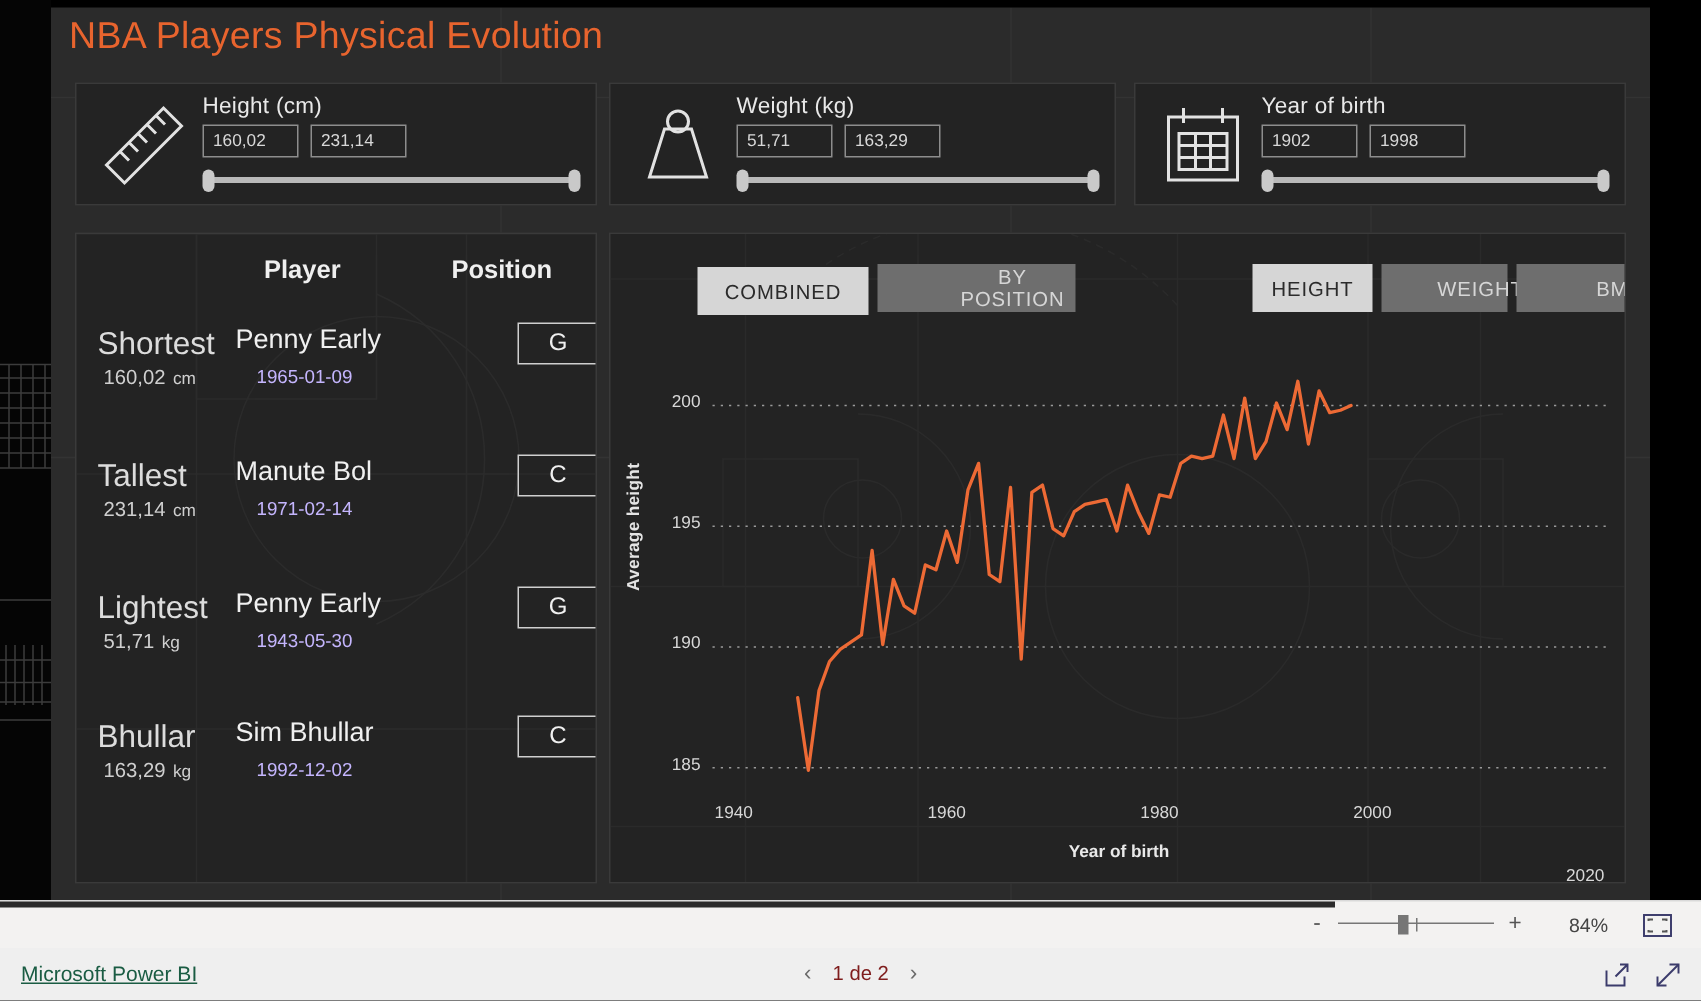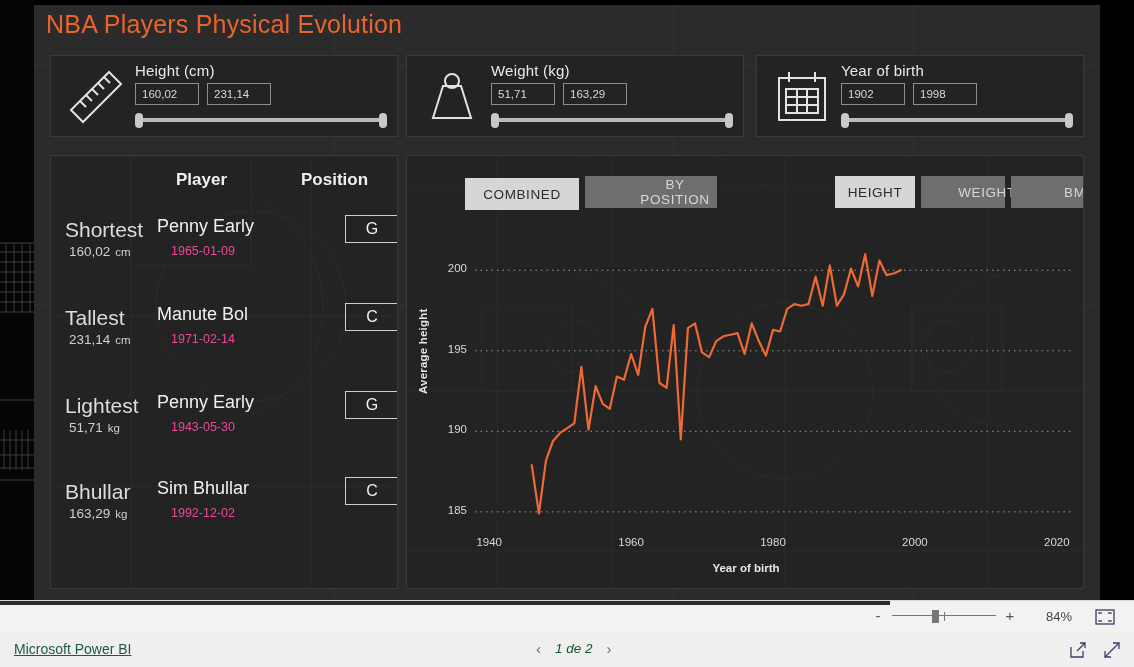--- a/index.html
+++ b/index.html
@@ -87,21 +87,21 @@
   }
   .rec-head-position {
     position: absolute; left: 250px; top: 14px;
     font-size: 17px; font-weight: bold; color: #efefef;
   }
   .rec-row { position: absolute; left: 0; width: 100%; height: 88px; }
   .rec-label { position: absolute; left: 14px; top: 0; font-size: 21px; color: #dcdcdc; }
   .rec-value { position: absolute; left: 18px; top: 26px; font-size: 13.5px; color: #cfcfcf; }
   .rec-unit  { font-size: 11.5px; color: #cfcfcf; margin-left: 5px; }
   .rec-name  { position: absolute; left: 106px; top: -2px; font-size: 18px; color: #f0f0f0; white-space: nowrap; }
-  .rec-date  { position: absolute; left: 120px; top: 26px; font-size: 12.5px; color: #ec4899; }
+  .rec-date  { position: absolute; left: 120px; top: 26px; font-size: 12.5px; color: #c4b5fd; }
   .rec-pos {
     position: absolute; left: 294px; top: -3px;
     width: 54px; height: 28px;
     border: 1px solid #cfcfcf;
     display: flex; align-items: center; justify-content: center;
     font-size: 16px; color: #f0f0f0;
   }
 
   
   #panel-chart {
@@ -156,21 +156,21 @@
   #footer {
     position: absolute; left: 0; top: 632px; width: 1134px; height: 35px;
     background: #efefef;
   }
   #pbi-link {
     position: absolute; left: 14px; top: 9px;
     font-size: 14px; color: #1a5c43; text-decoration: underline; cursor: pointer;
   }
   #pager { position: absolute; left: 536px; top: 8px; display: flex; align-items: center; gap: 14px; }
   #pager .arrow { font-size: 15px; color: #6b6b6b; cursor: pointer; }
-  #pager .pg { font-size: 13.5px; color: #14532d; font-style: italic; }
+  #pager .pg { font-size: 13.5px; color: #7f1d1d; }
   #share-btn { position: absolute; right: 46px; top: 8px; width: 20px; height: 20px; cursor: pointer; }
   #expand-btn { position: absolute; right: 12px; top: 8px; width: 20px; height: 20px; cursor: pointer; }
 </style>
 </head>
 <body>
 
 <div id="report">
 
   <div id="bleed-left">
     <svg width="34" height="600" viewBox="0 0 34 600">
@@ -348,21 +348,21 @@
             <div class="ytick" style="left: 26px; top: 287.842px;">185</div>
             <div class="ytick" style="left: 26px; top: 207.316px;">190</div>
             <div class="ytick" style="left: 26px; top: 126.789px;">195</div>
             <div class="ytick" style="left: 26px; top: 46.2632px;">200</div>
           </div>
         <div id="xticks">
             <div class="xtick" style="left: 59.1905px;">1940</div>
             <div class="xtick" style="left: 201.095px;">1960</div>
             <div class="xtick" style="left: 343px;">1980</div>
             <div class="xtick" style="left: 484.905px;">2000</div>
-            <div class="xtick" style="left: 626.81px;">2020</div>
+            <div class="xtick" style="left: 626.81px; margin-top: 42px;">2020</div>
           </div>
         <svg id="plot-svg" width="678" height="374" viewBox="0 0 678 374">
           <g id="gridlines">
               <line x1="68" x2="664" y1="295.84210526315786" y2="295.84210526315786" stroke="#9a9a9a" stroke-width="1" stroke-dasharray="1.5 4"></line>
               <line x1="68" x2="664" y1="215.31578947368422" y2="215.31578947368422" stroke="#9a9a9a" stroke-width="1" stroke-dasharray="1.5 4"></line>
               <line x1="68" x2="664" y1="134.78947368421052" y2="134.78947368421052" stroke="#9a9a9a" stroke-width="1" stroke-dasharray="1.5 4"></line>
               <line x1="68" x2="664" y1="54.26315789473684" y2="54.26315789473684" stroke="#9a9a9a" stroke-width="1" stroke-dasharray="1.5 4"></line>
             </g>
           <path id="series-path" fill="none" stroke-width="2.2" stroke-linejoin="round" stroke-linecap="round" d="M124.8 249.1 L131.9 297.5 L139.0 244.3 L146.0 225.0 L153.1 216.9 L160.2 212.1 L167.3 207.3 L174.4 150.9 L181.5 213.7 L188.6 170.2 L195.7 187.9 L202.8 192.8 L209.9 160.6 L217.0 163.8 L224.1 138.0 L231.2 158.9 L238.3 110.6 L245.4 92.9 L252.5 167.0 L259.6 171.8 L266.7 109.0 L273.8 223.4 L280.9 112.2 L288.0 107.4 L295.0 136.4 L302.1 141.2 L309.2 125.1 L316.3 120.3 L323.4 118.7 L330.5 117.1 L337.6 138.0 L344.7 107.4 L351.8 125.1 L358.9 139.6 L366.0 113.9 L373.1 115.5 L380.2 92.9 L387.3 88.1 L394.4 89.7 L401.5 88.1 L408.6 60.7 L415.7 89.7 L422.8 49.4 L429.9 89.7 L437.0 78.4 L444.0 52.7 L451.1 70.4 L458.2 38.2 L465.3 80.0 L472.4 44.6 L479.5 59.1 L486.6 57.5 L493.7 54.3" stroke="#ED6A35"></path>
         </svg>

